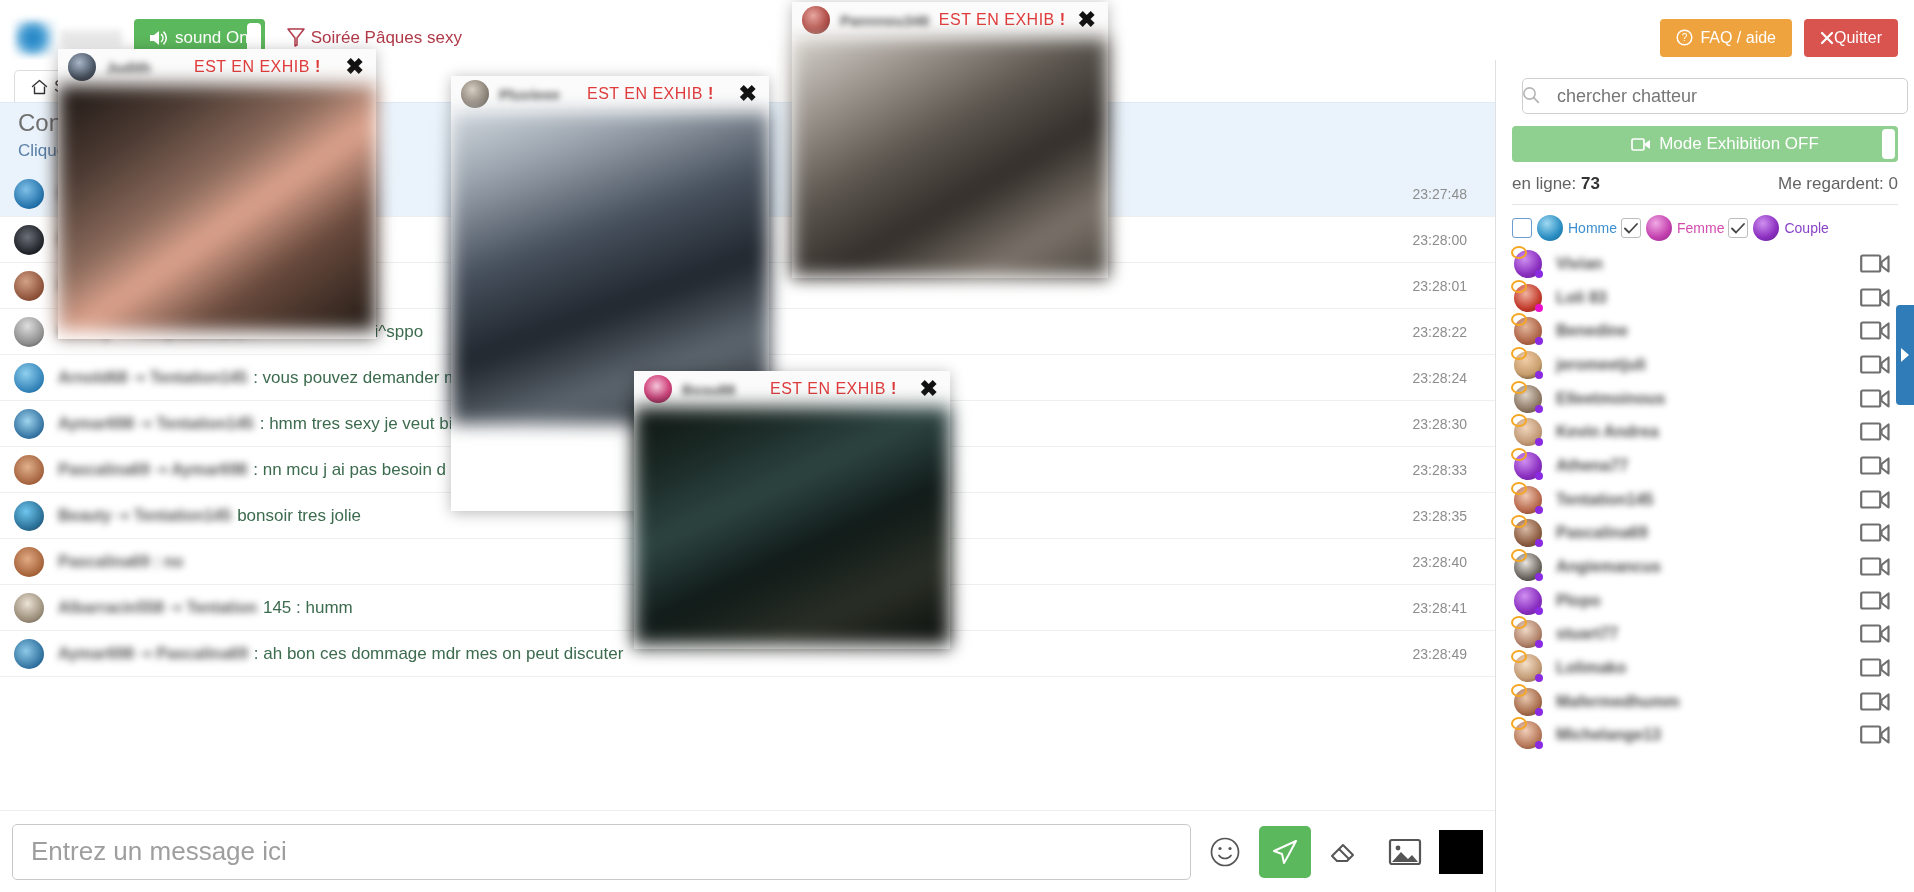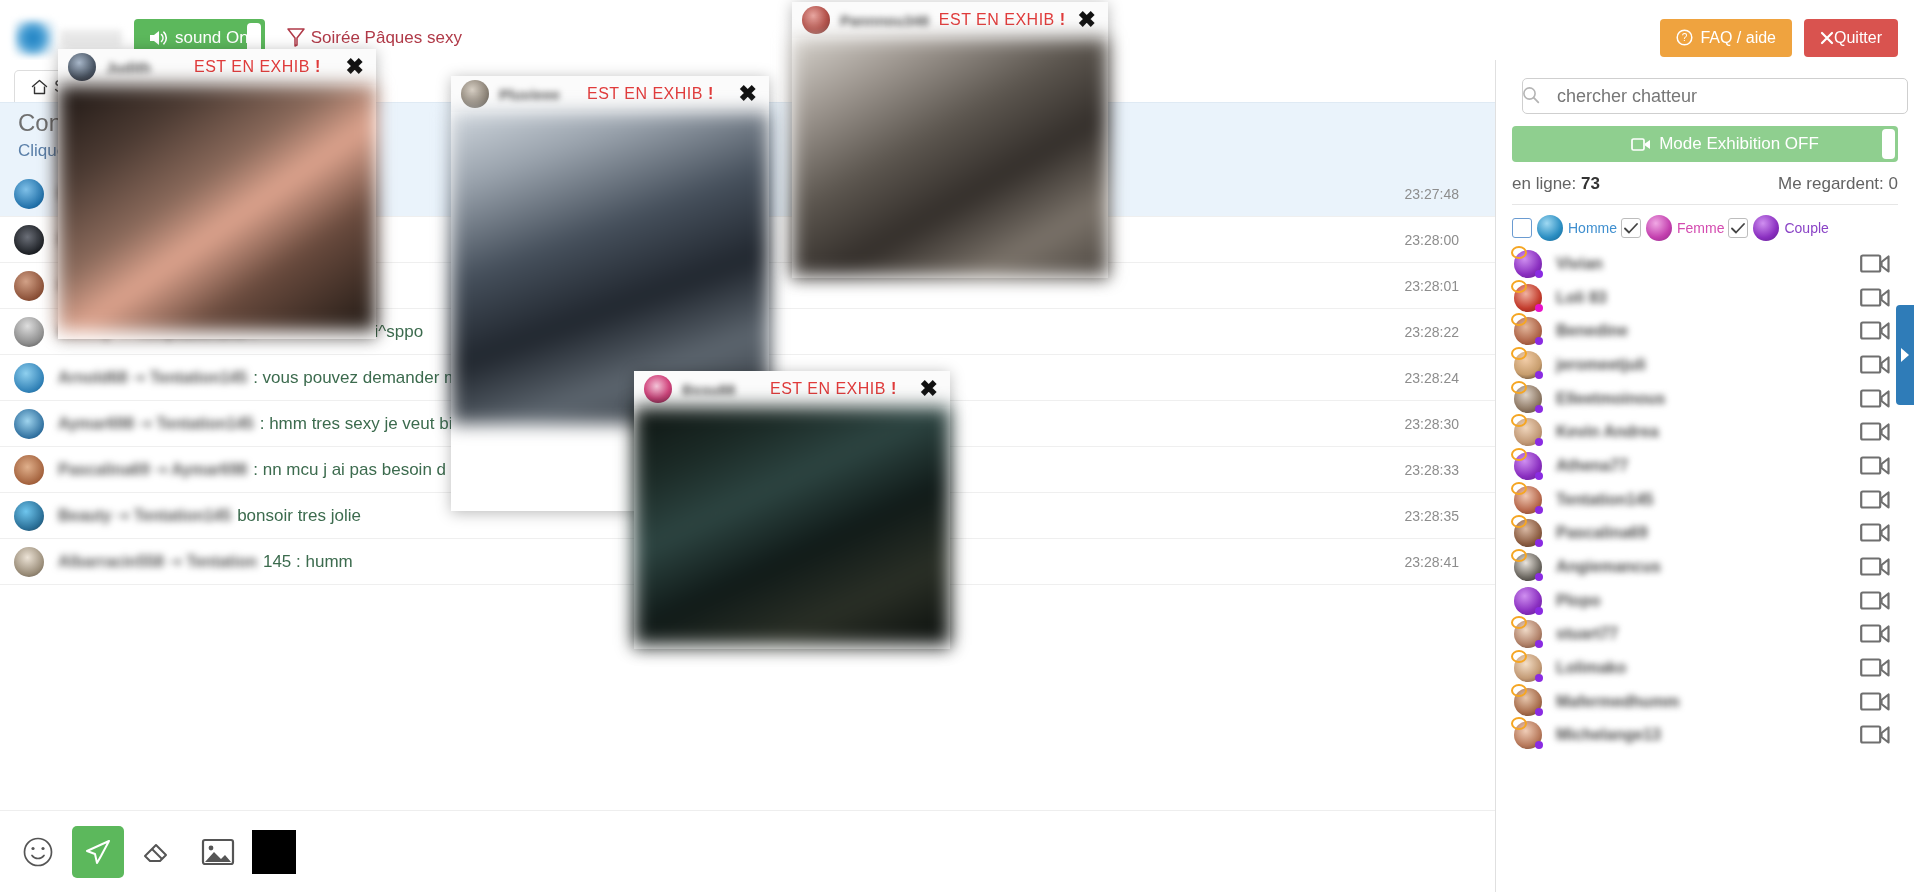--- a/index.html
+++ b/index.html
@@ -107,21 +107,21 @@
   .a8 { background: radial-gradient(circle at 40% 35%, #6fc6ee, #2a6f97 65%, #1d3a4e); }
   .a9 { background: radial-gradient(circle at 45% 40%, #e2ab84, #a46138 70%, #73401f); }
   .a10 { background: radial-gradient(circle at 45% 35%, #ece3d6, #9a8d79 65%, #5b5145); }
   .a11 { background: radial-gradient(circle at 40% 40%, #8ec9e8, #2d6e9c 70%, #1a3e59); }
   .msg-user {
     margin-left: 14px; font-size: 16px; color: #555; filter: blur(3.6px);
     white-space: nowrap; font-weight: 600;
   }
   .msg-text { margin-left: 6px; font-size: 17px; color: #3c6b4e; white-space: nowrap; }
   .msg-time {
-    margin-left: auto; font-size: 14px; color: #8d8d8d; padding-right: 36px;
+    margin-left: auto; font-size: 14px; color: #8d8d8d; padding-right: 28px;
     min-width: 90px; text-align: right;
   }
 
   
   .inputbar {
     position: absolute; bottom: 0; left: 0; width: 1495px; height: 82px;
     background: #fff; border-top: 1px solid #eee;
     display: flex; align-items: center; padding: 0 12px; gap: 8px;
   }
   .msg-input {
@@ -381,32 +381,45 @@
           <span class="msg-time">23:28:33</span>
         </div>
 
         <div class="msg">
           <div class="avatar a8"></div>
           <span class="msg-user">Beauty ➝ Tentation145</span>
           <span class="msg-text">bonsoir tres jolie</span>
           <span class="msg-time">23:28:35</span>
         </div>
 
+        <div class="msg">
+          <div class="avatar a9"></div>
+          <span class="msg-user">Pascalina69 : no</span>
+          <span class="msg-text"></span>
+          <span class="msg-time">23:28:40</span>
+        </div>
 
         <div class="msg">
           <div class="avatar a10"></div>
           <span class="msg-user">Albarracin558 ➝ Tentation</span>
           <span class="msg-text">145 : humm</span>
           <span class="msg-time">23:28:41</span>
         </div>
 
+        <div class="msg">
+          <div class="avatar a11"></div>
+          <span class="msg-user">Aymar698 ➝ Pascalina69</span>
+          <span class="msg-text">: ah bon ces dommage mdr mes on peut discuter</span>
+          <span class="msg-time">23:28:49</span>
+        </div>
 
       </div>
 
       <div class="inputbar">
+        <input class="msg-input" type="text" placeholder="Entrez un message ici" style="">
 
         <button class="tool-btn">
           <svg width="34" height="34" viewBox="0 0 34 34">
             <circle cx="17" cy="17" r="13.5" stroke="#555" stroke-width="1.7" fill="none"></circle>
             <circle cx="12" cy="13.5" r="1.6" fill="#555"></circle>
             <circle cx="22" cy="13.5" r="1.6" fill="#555"></circle>
             <path d="M11 20.5a7.5 7.5 0 0 0 12 0" stroke="#555" stroke-width="1.7" fill="none" stroke-linecap="round"></path>
           </svg>
         </button>
 

